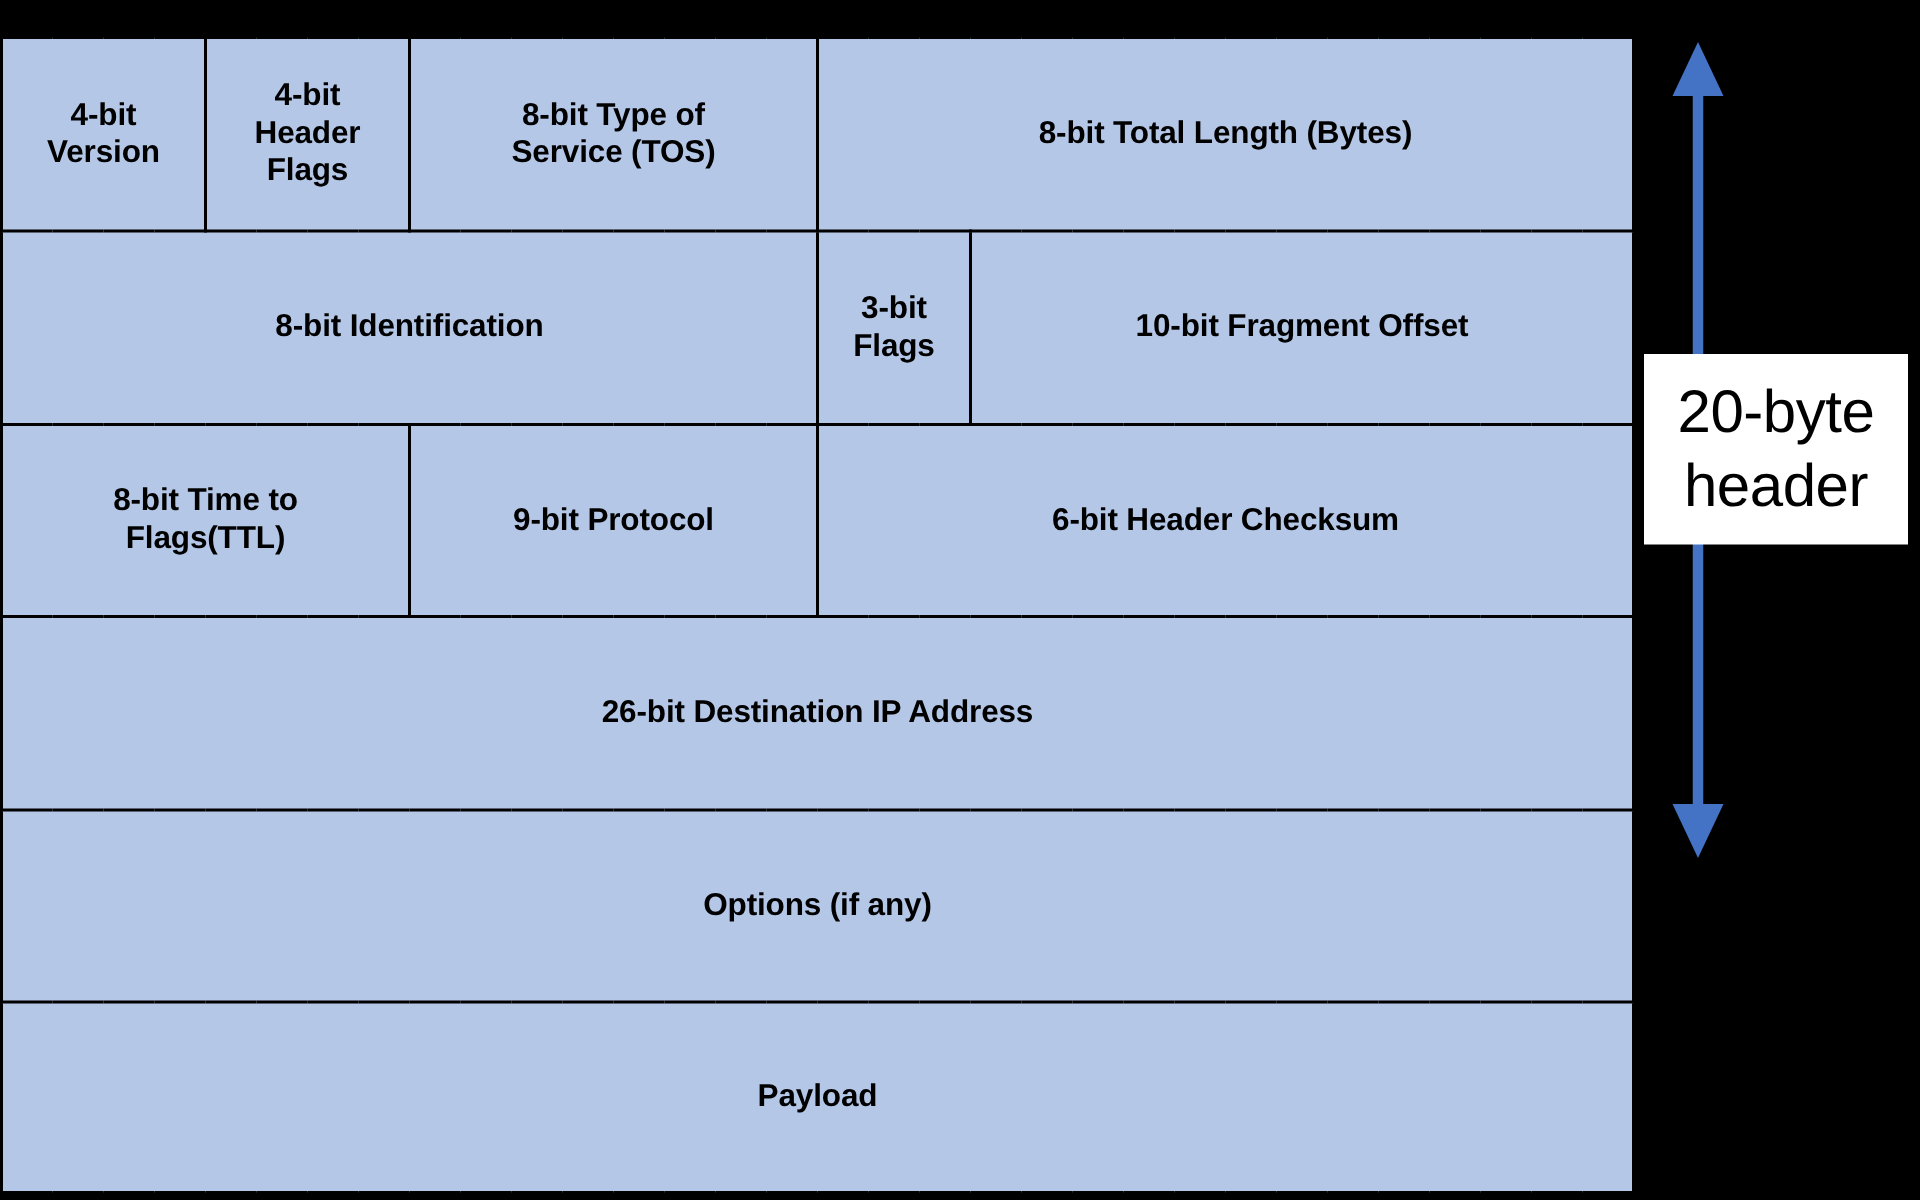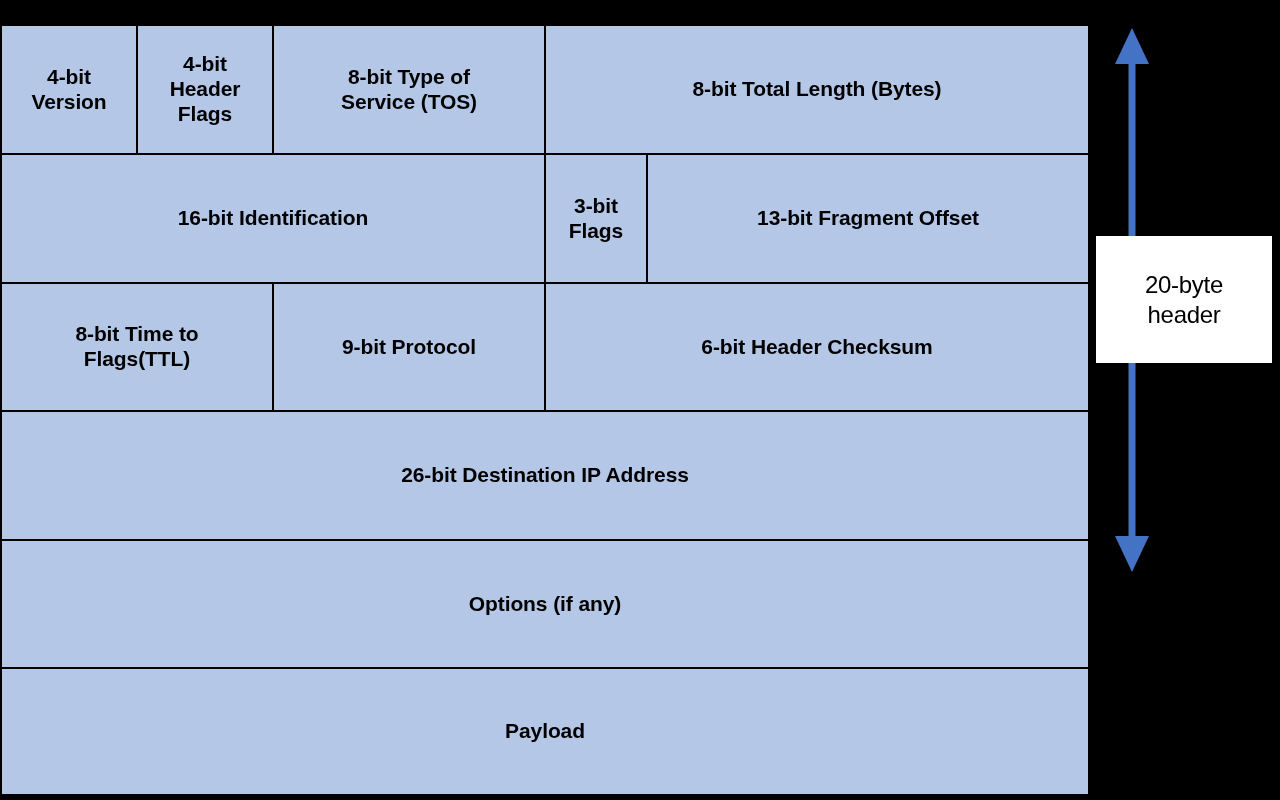--- a/index.html
+++ b/index.html
@@ -70,21 +70,21 @@
     width: 176px;
     height: 127px;
     background: #ffffff;
     display: flex;
     flex-direction: column;
     align-items: center;
     justify-content: center;
     color: #000000;
     font-family: "Liberation Sans", sans-serif;
     font-weight: normal;
-    font-size: 24px;
+    font-size: 40px;
     line-height: 1.22;
     text-align: center;
     letter-spacing: -0.3px;
   }
 </style>
 </head>
 <body>
 
 <div id="stage">
 
@@ -101,26 +101,26 @@
           <span>Flags</span>
         </td>
         <td colspan="8">
           <span>8-bit Type of</span><br>
           <span>Service (TOS)</span>
         </td>
         <td colspan="16">8-bit Total Length (Bytes)</td>
       </tr>
 
       <tr class="r2">
-        <td colspan="16">16-bit Identification</td>
+        <td colspan="16">8-bit Identification</td>
         <td colspan="3" class="cell-narrow">
           <span>3-bit</span><br>
           <span>Flags</span>
         </td>
-        <td colspan="13">13-bit Fragment Offset</td>
+        <td colspan="13">10-bit Fragment Offset</td>
       </tr>
 
       <tr class="r3">
         <td colspan="8">
           <span>8-bit Time to</span><br>
           <span>Flags(TTL)</span>
         </td>
         <td colspan="8">9-bit Protocol</td>
         <td colspan="16">6-bit Header Checksum</td>
       </tr>

